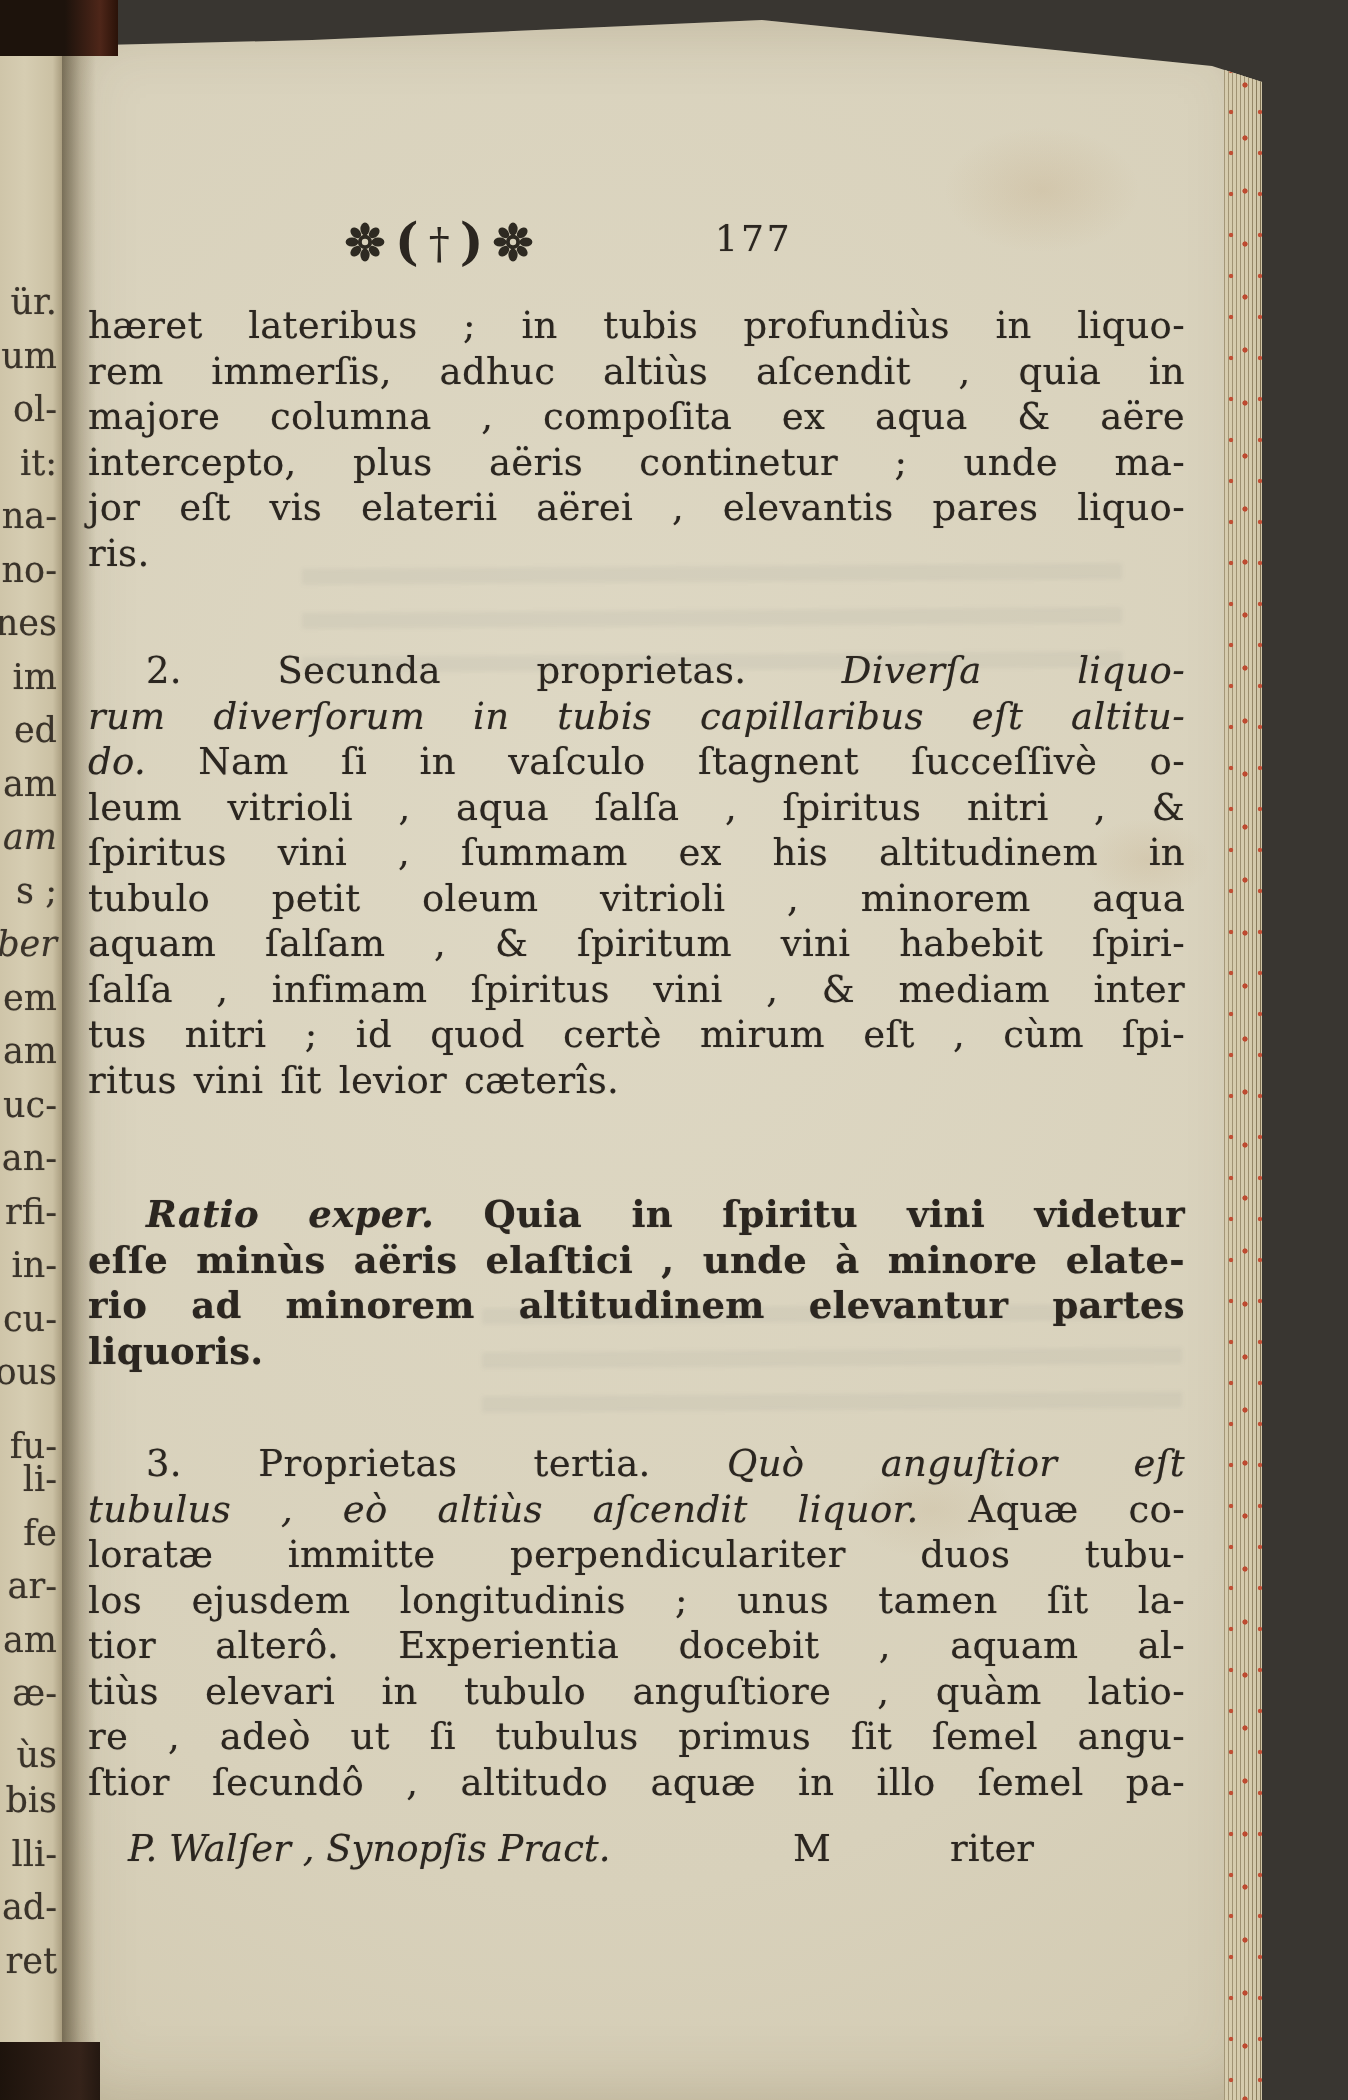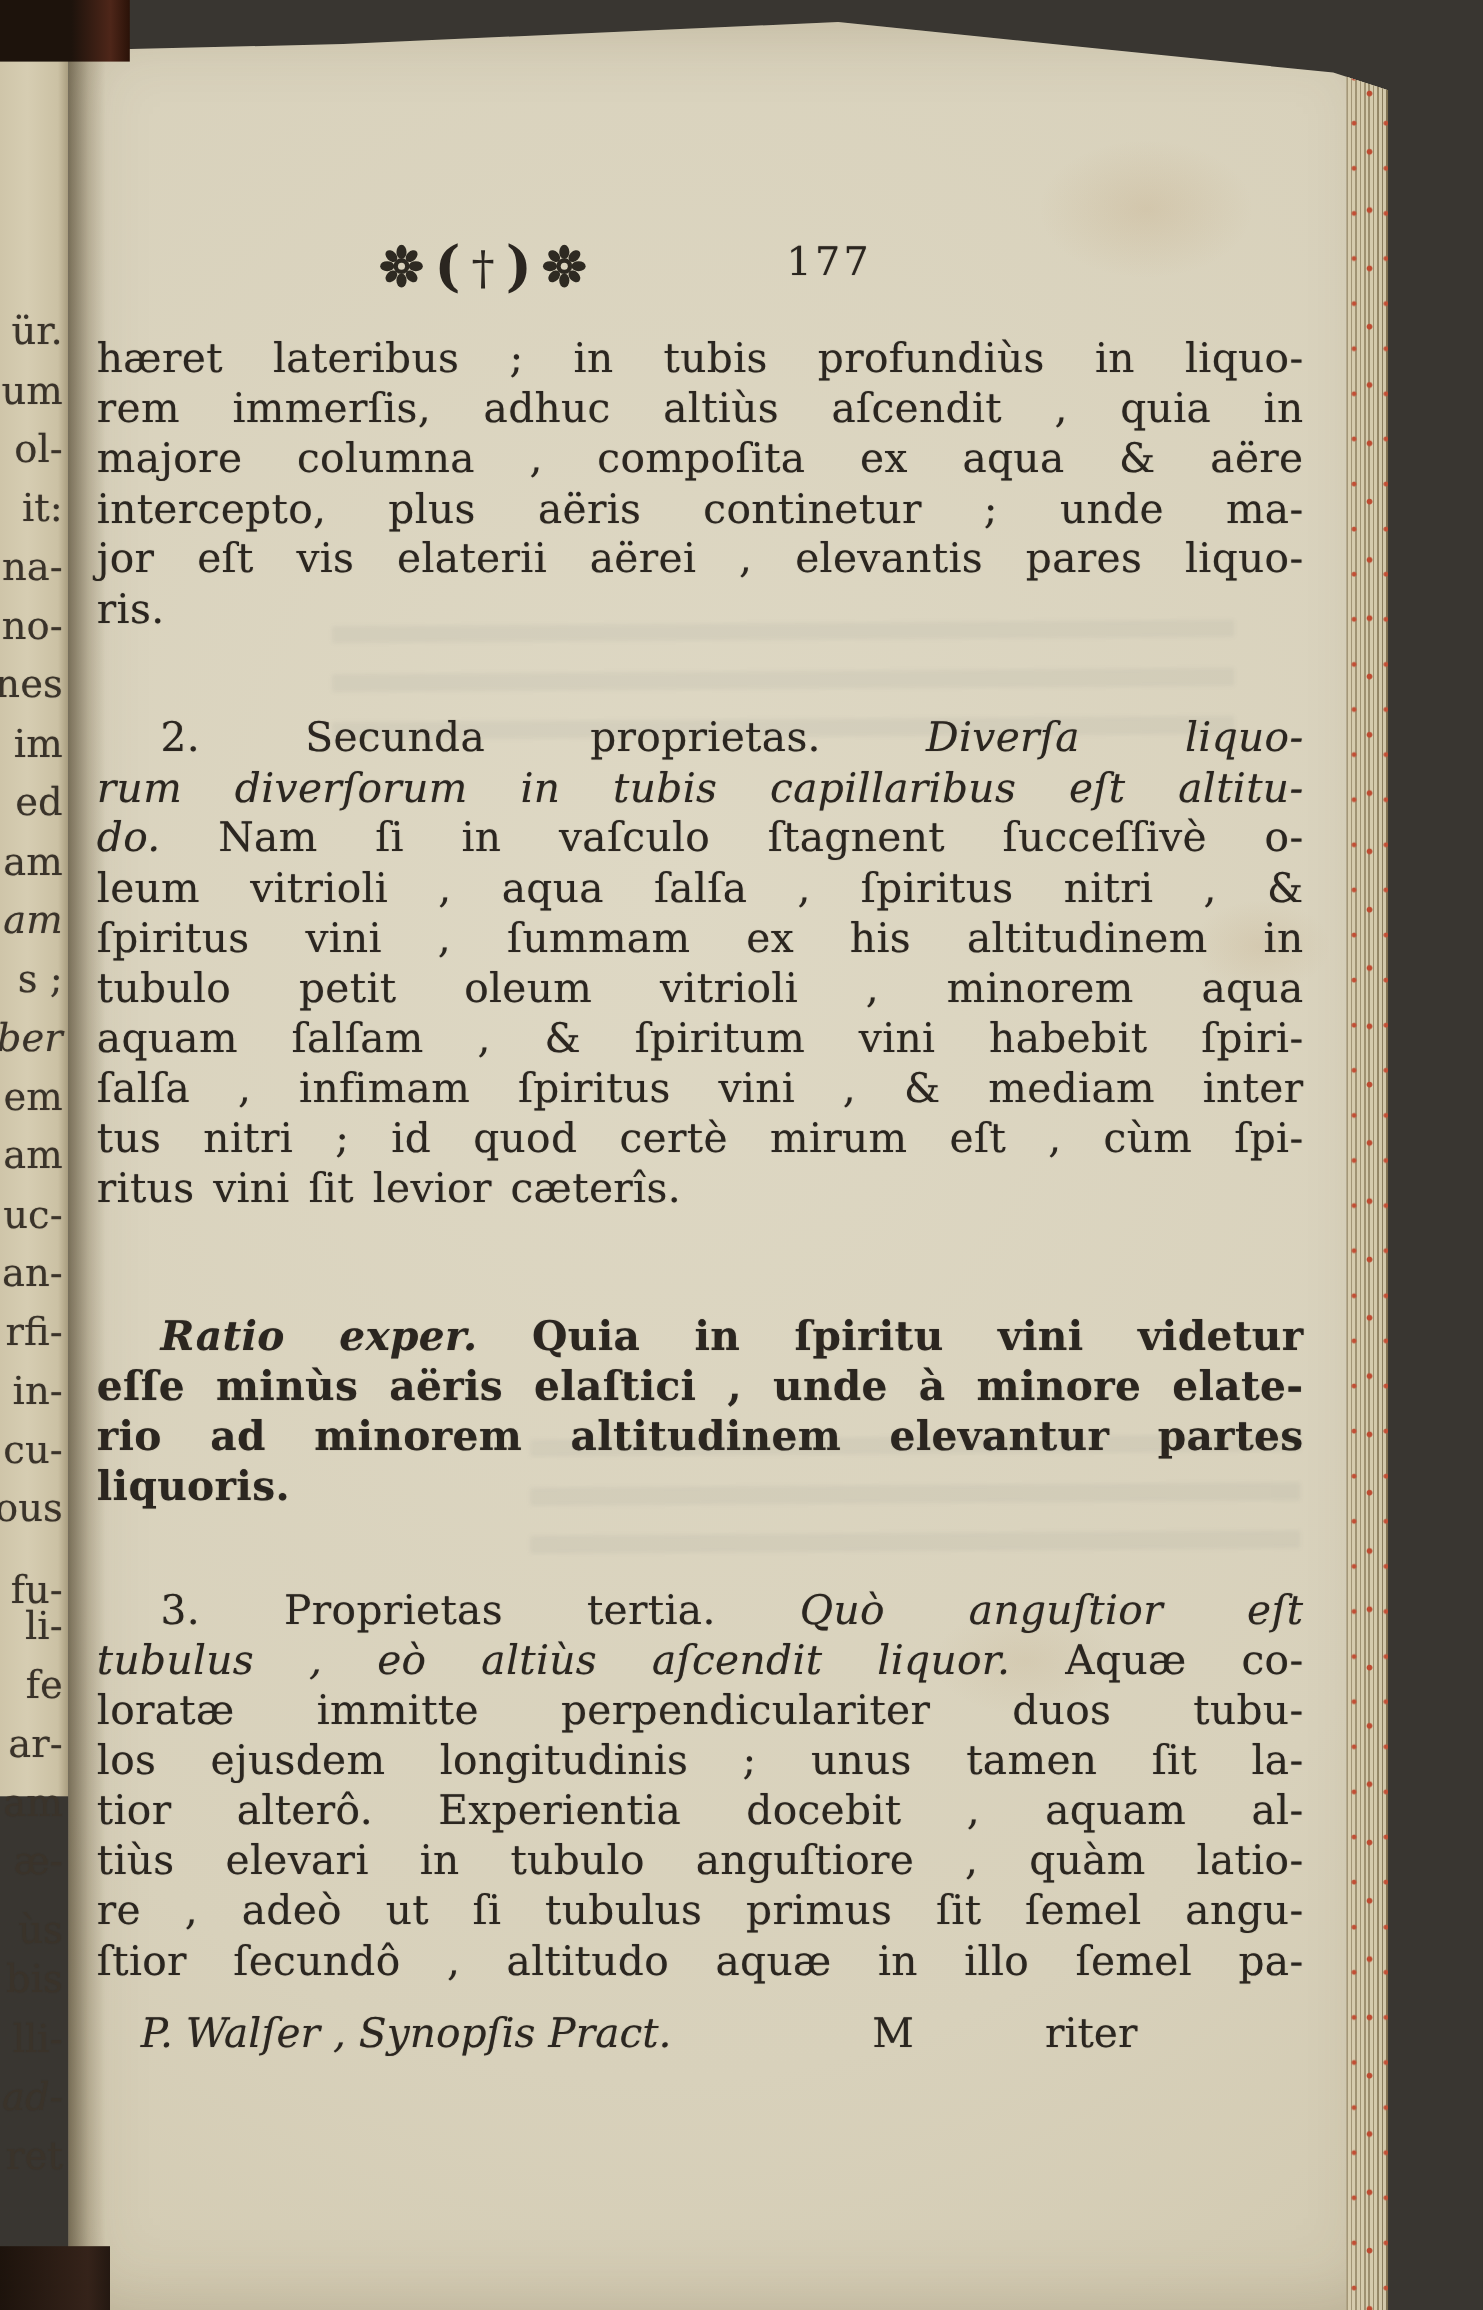--- a/index.html
+++ b/index.html
@@ -3,21 +3,21 @@
 <meta charset="utf-8">
 <style>
   html,body{margin:0;padding:0;}
   body{
     width:1348px;height:2100px;position:relative;overflow:hidden;
     background:#393631;
     font-family:"DejaVu Serif", serif;
   }
   
   #facing-strip{
-    position:absolute;left:0;top:0;width:62px;height:1633px;
+    position:absolute;left:0;top:0;width:62px;height:2100px;
     background:linear-gradient(90deg,#cfc5a9 0,#d6cdb2 40%,#cbc1a4 85%,#a99d7f 100%);
   }
   .frag{
     position:absolute;right:5px;white-space:nowrap;
     font-size:35px;line-height:44px;color:#3a332a;
     text-shadow:0 0 1px rgba(58,51,42,.45);
   }
   .frag.it{font-style:italic;}
   
   #page{
@@ -110,21 +110,21 @@
     <div class="frag" style="top: 1350px;">ous</div>
     <div class="frag" style="top: 1404px; margin-top: 20px;">fu-</div>
     <div class="frag" style="top: 1457px;">li-</div>
     <div class="frag" style="top: 1511px;">fe</div>
     <div class="frag" style="top: 1564px;">ar-</div>
     <div class="frag" style="top: 1618px;">am</div>
     <div class="frag" style="top: 1671px;">æ-</div>
     <div class="frag" style="top: 1733px;">ùs</div>
     <div class="frag" style="top: 1778px;">bis</div>
     <div class="frag" style="top: 1832px;">lli-</div>
-    <div class="frag" style="top: 1885px; font-style: italic;">ad-</div>
+    <div class="frag" style="top: 1885px;">ad-</div>
     <div class="frag" style="top: 1939px;">ret</div>
   </div>
 
 <div id="page">
   <div class="ghost" style="left:240px;top:540px;width:820px;height:110px;"></div>
   <div class="ghost" style="left:420px;top:1270px;width:700px;height:120px;"></div>
 
   <div id="text-block">
 
     <div id="header-row">

